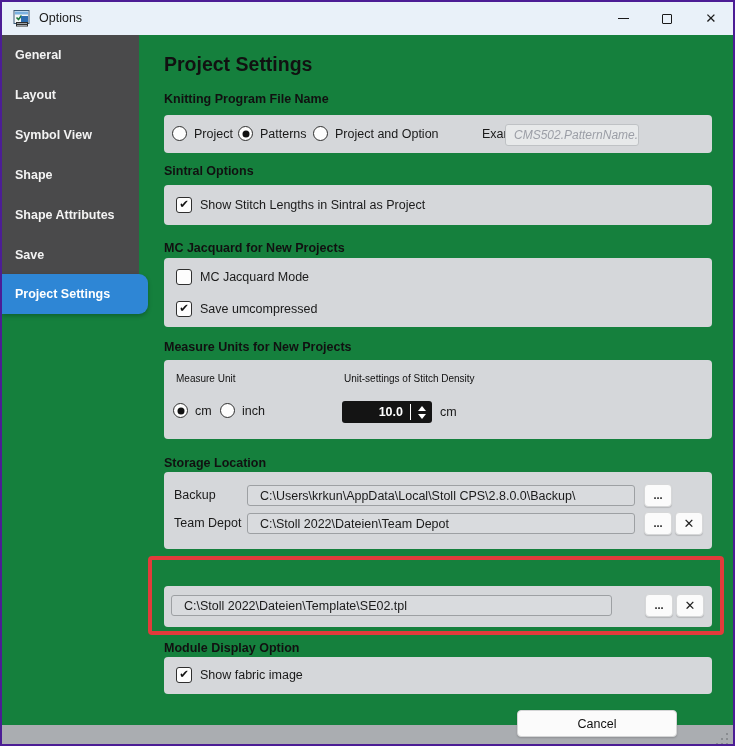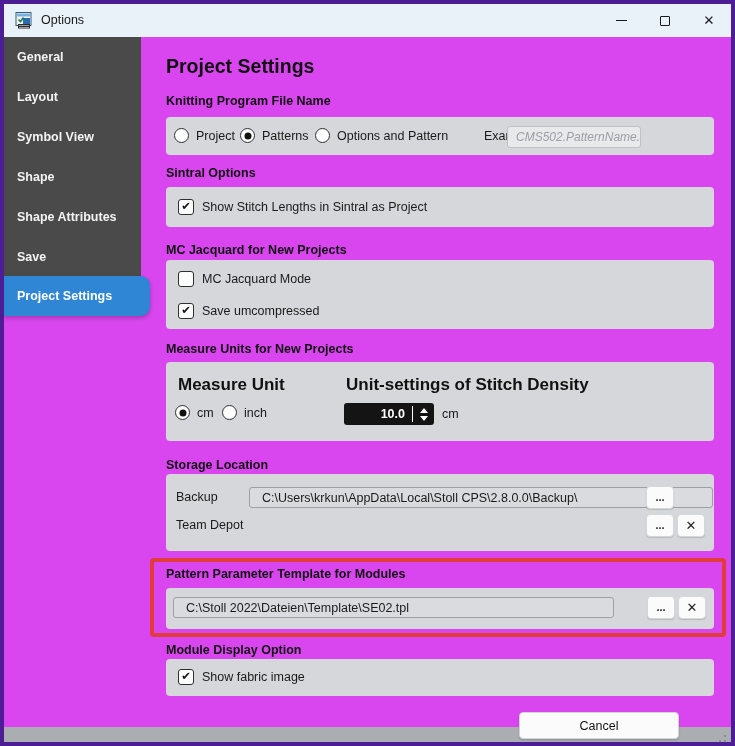--- a/index.html
+++ b/index.html
@@ -1,21 +1,21 @@
 <!DOCTYPE html>
 <html><head>
 <meta charset="utf-8">
 <style>
   * { margin:0; padding:0; box-sizing:border-box; }
   html,body { background:#cfd4d9; }
   body { font-family:"Liberation Sans", sans-serif; }
 
   .window {
     position:relative; width:735px; height:746px;
-    background:#d946ef; border:4px solid #4c1d95; overflow:hidden;
+    background:#15803d; border:2px solid #4c1d95; overflow:hidden;
   }
 
   
   .titlebar {
     position:absolute; left:0; top:0; width:100%; height:33px;
     background:#e9f1f9; display:flex; align-items:center;
   }
   .titlebar .app-icon { position:absolute; left:11px; top:8px; width:17px; height:17px; }
   .titlebar .title { position:absolute; left:37px; top:0; height:33px; line-height:33px; font-size:12.5px; color:#1a1a1a; }
   .caption-btn {
@@ -37,21 +37,21 @@
   .side-item.selected {
     width:146px; background:#2e86d5; color:#fff; font-weight:700;
     border-radius:0 9px 9px 0; box-shadow:0 2px 4px rgba(0,0,0,.25);
   }
 
   
   .page-title { position:absolute; left:162px; top:51px; font-size:19.5px; font-weight:700; color:#111; }
   .sec-title { position:absolute; left:162px; font-size:12.5px; font-weight:700; color:#111; }
   .panel { position:absolute; left:162px; width:548px; background:#d5d7da; border-radius:4px; }
 
-  .sub-title { position:absolute; font-size:17px; font-weight:700; color:#111; }
+  .sub-title { position:absolute; font-size:10px; font-weight:400; color:#111; }
   .ctl-label { font-size:12.5px; color:#1a1a1a; }
 
   
   .radio { position:absolute; display:flex; align-items:center; gap:7px; cursor:default; }
   .radio .circle {
     width:15px; height:15px; border:1.6px solid #2f2f2f; border-radius:50%;
     background:#fdfdfd; position:relative; flex:none;
   }
   .radio.selected .circle::after {
     content:""; position:absolute; left:50%; top:50%; width:7px; height:7px;
@@ -161,21 +161,21 @@
   <div class="radio" style="left:170px; top:124px">
     <span class="circle"></span>
     <span class="ctl-label">Project</span>
   </div>
   <div class="radio selected" style="left:236px; top:124px">
     <span class="circle"></span>
     <span class="ctl-label">Patterns</span>
   </div>
   <div class="radio" style="left:311px; top:124px">
     <span class="circle"></span>
-    <span class="ctl-label">Options and Pattern</span>
+    <span class="ctl-label">Project and Option</span>
   </div>
   <span class="ctl-label" style="position:absolute; left:480px; top:125px">Example</span>
   <div class="tbox-disabled" style="left:503px; top:122px; width:134px">CMS502.PatternName.zip</div>
 
   <div class="sec-title" style="top:162px">Sintral Options</div>
   <div class="panel" style="top:183px; height:40px"></div>
   <div class="cb checked" style="left:174px; top:195px">
     <span class="box">
         <span>✔</span>
       </span>
@@ -213,33 +213,33 @@
     <span class="spin-arrows">
       <span class="tri-up"></span>
       <span class="tri-down"></span>
     </span>
   </div>
   <span class="ctl-label" style="position:absolute; left:438px; top:403px">cm</span>
 
   <div class="sec-title" style="top:454px">Storage Location</div>
   <div class="panel" style="top:470px; height:77px"></div>
   <span class="ctl-label" style="position:absolute; left:172px; top:486px">Backup</span>
-  <div class="tbox" style="left:245px; top:483px; width:464px">C:\Users\krkun\AppData\Local\Stoll CPS\2.8.0.0\Backup\</div>
+  <div class="tbox" style="left:245px; top:483px; width:388px">C:\Users\krkun\AppData\Local\Stoll CPS\2.8.0.0\Backup\</div>
   <button class="sbtn" style="left:642px; top:482px">
       <span>...</span>
     </button>
   <span class="ctl-label" style="position:absolute; left:172px; top:514px">Team Depot</span>
+  <div class="tbox" style="left:245px; top:511px; width:388px">C:\Stoll 2022\Dateien\Team Depot</div>
   <button class="sbtn" style="left:642px; top:510px">
       <span>...</span>
     </button>
   <button class="sbtn clear" style="left:673px; top:510px">
       <span>✕</span>
     </button>
 
-  <div class="sec-title" style="top:563px">Pattern Parameter Template for Modules</div>
   <div class="panel" style="top:584px; height:41px"></div>
   <div class="tbox" style="left:169px; top:593px; width:441px">C:\Stoll 2022\Dateien\Template\SE02.tpl</div>
   <button class="sbtn" style="left:643px; top:592px">
       <span>...</span>
     </button>
   <button class="sbtn clear" style="left:674px; top:592px">
       <span>✕</span>
     </button>
   <div class="annotation"></div>
 

